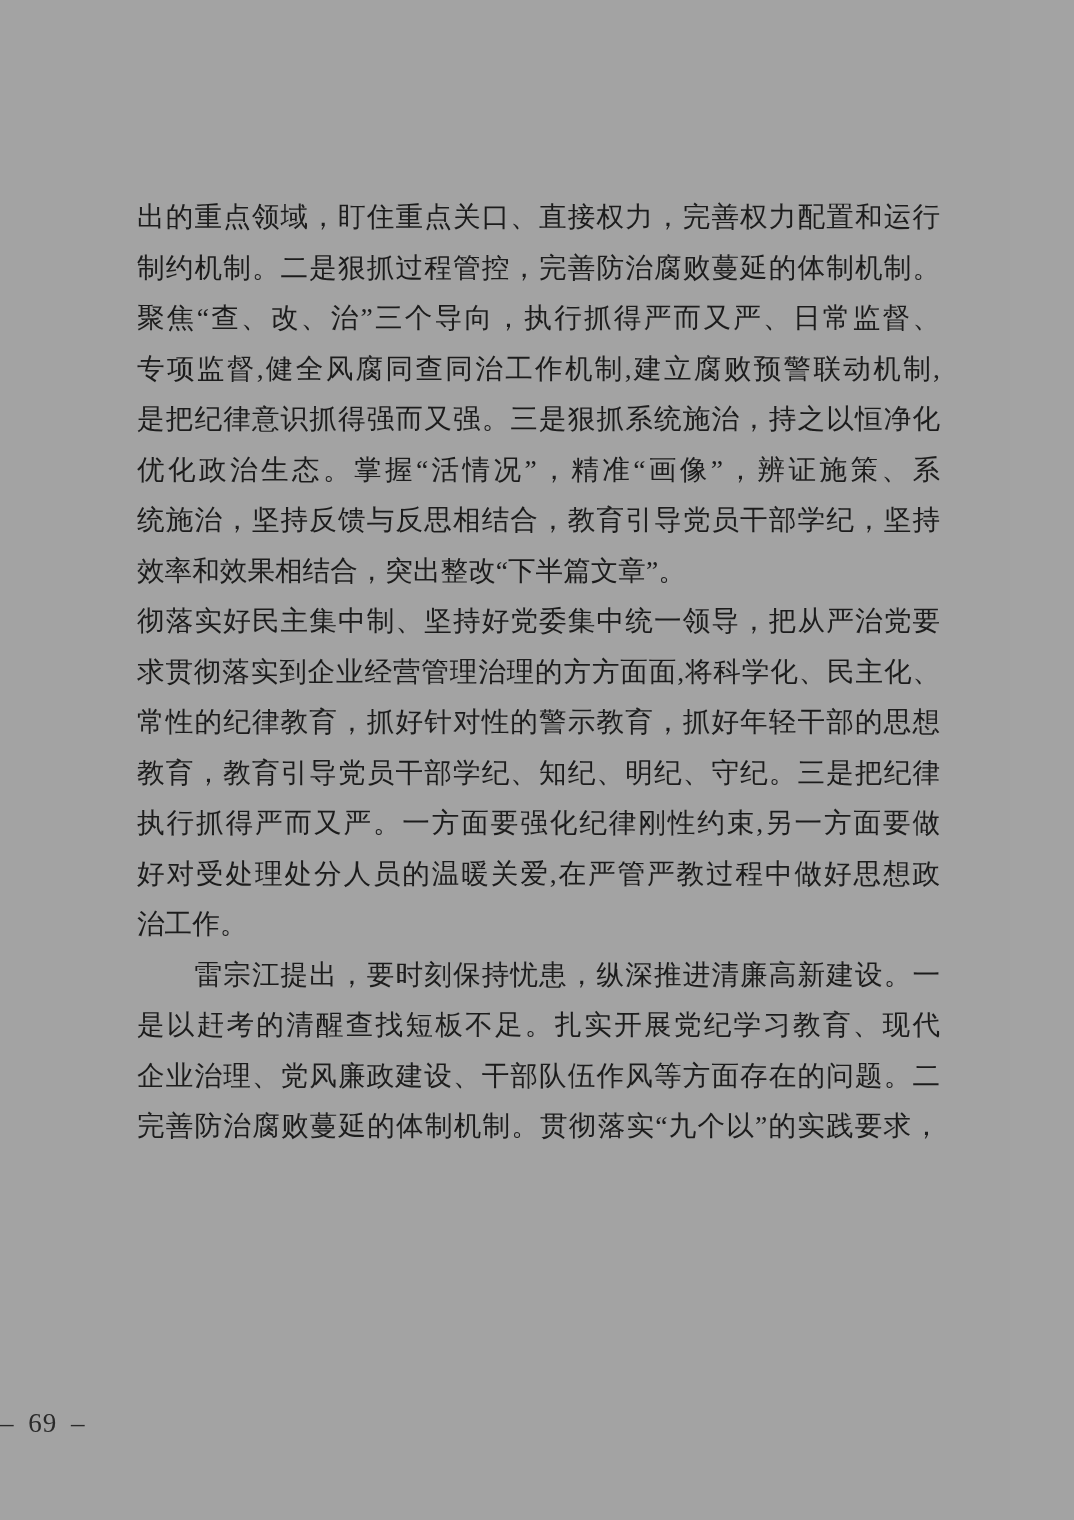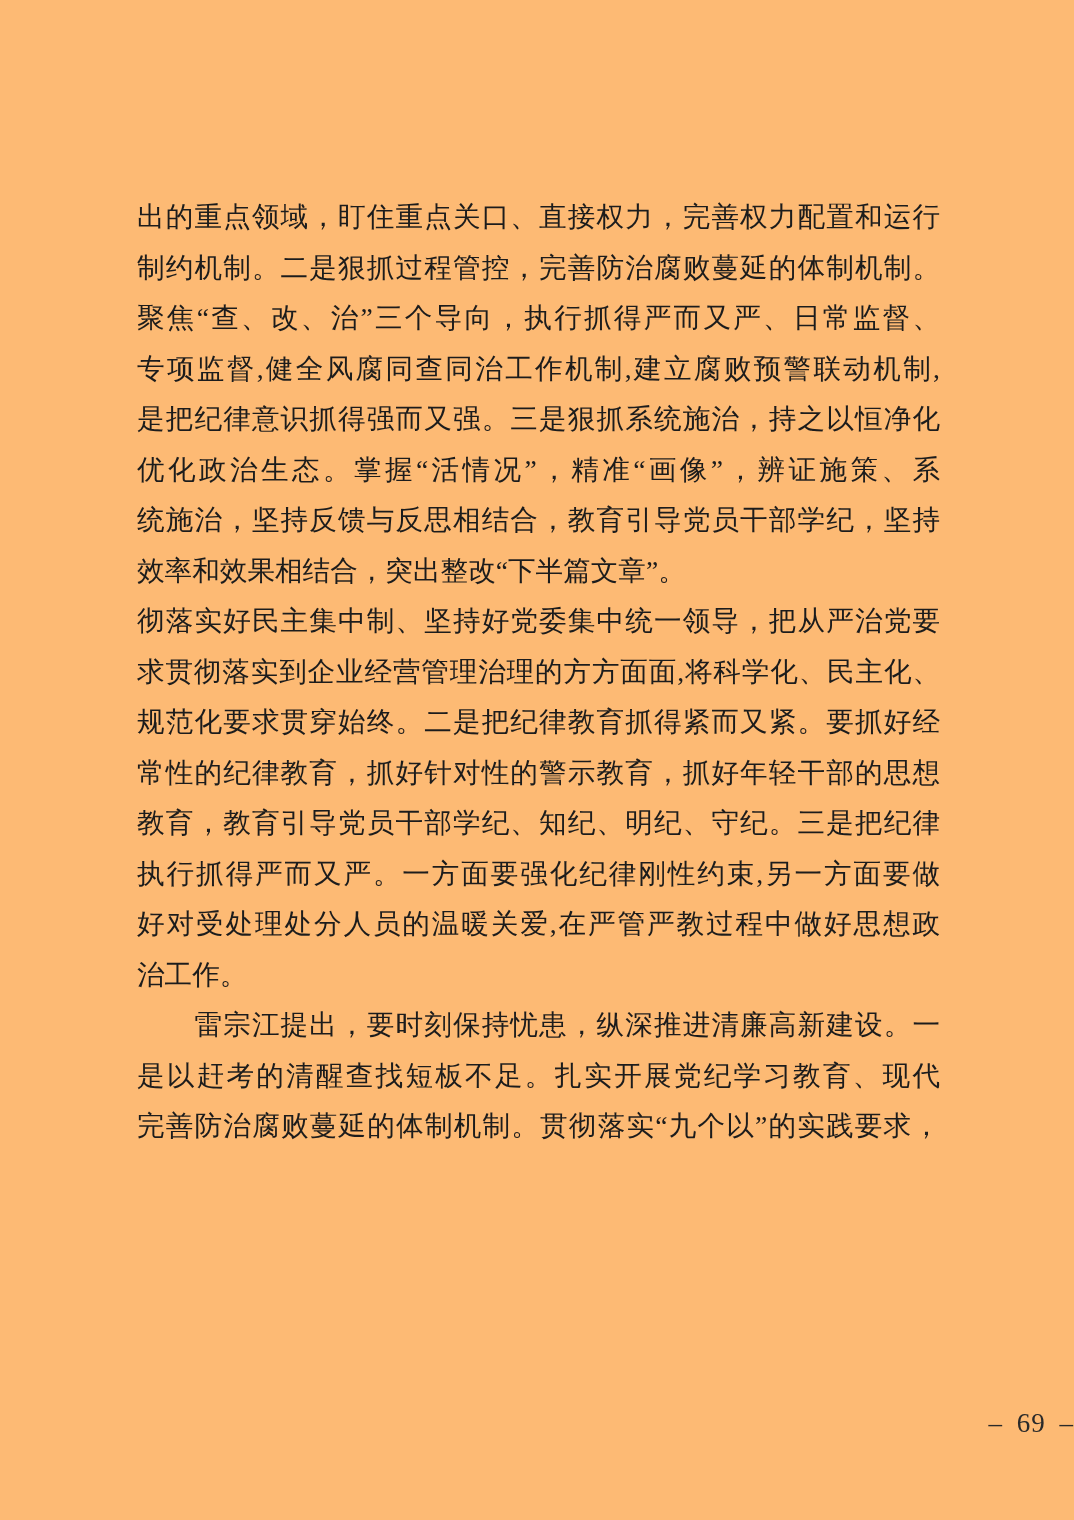--- a/index.html
+++ b/index.html
@@ -10,21 +10,21 @@
     width: 1074px;
     height: 1520px;
     background: #ffffff;
     position: relative;
     overflow: hidden;
     font-family: "Liberation Serif", "DejaVu Serif", serif;
   }
   .page {
     position: absolute;
     inset: 0;
-    background: #fdba74;
+    background: #a3a3a3;
   }
   .body-text {
     position: absolute;
     left: 137px;
     top: 192px;
     width: 803px;
     color: #1c1c1c;
   }
   .para {
     margin: 0;
@@ -42,21 +42,21 @@
   }
   .line.last {
     text-align: right;
     text-align-last: left;
   }
   .page-footer {
     position: absolute;
     top: 1408px;
     left: 0;
     width: 1074px;
-    text-align: right;
+    text-align: left;
     font-size: 27px;
     color: #2a2a2a;
     letter-spacing: 1px;
     word-spacing: 6px;
   }
 </style>
 </head>
 <body>
 
 <div class="page">
@@ -70,31 +70,31 @@
       <div class="line">专项监督,健全风腐同查同治工作机制,建立腐败预警联动机制,</div>
       <div class="line">是把纪律意识抓得强而又强。三是狠抓系统施治，持之以恒净化</div>
       <div class="line">优化政治生态。掌握“活情况”，精准“画像”，辨证施策、系</div>
       <div class="line">统施治，坚持反馈与反思相结合，教育引导党员干部学纪，坚持</div>
       <div class="line last">效率和效果相结合，突出整改“下半篇文章”。</div>
     </div>
 
     <div class="para">
       <div class="line">彻落实好民主集中制、坚持好党委集中统一领导，把从严治党要</div>
       <div class="line">求贯彻落实到企业经营管理治理的方方面面,将科学化、民主化、</div>
-      <div class="line">规范化要求贯穿始终。二是把纪律教育抓得紧而又紧。要抓好经</div>
       <div class="line">常性的纪律教育，抓好针对性的警示教育，抓好年轻干部的思想</div>
       <div class="line">教育，教育引导党员干部学纪、知纪、明纪、守纪。三是把纪律</div>
       <div class="line">执行抓得严而又严。一方面要强化纪律刚性约束,另一方面要做</div>
       <div class="line">好对受处理处分人员的温暖关爱,在严管严教过程中做好思想政</div>
       <div class="line last">治工作。</div>
     </div>
 
     <div class="para">
       <div class="line">　　雷宗江提出，要时刻保持忧患，纵深推进清廉高新建设。一</div>
       <div class="line">是以赶考的清醒查找短板不足。扎实开展党纪学习教育、现代</div>
+      <div class="line">企业治理、党风廉政建设、干部队伍作风等方面存在的问题。二</div>
       <div class="line">完善防治腐败蔓延的体制机制。贯彻落实“九个以”的实践要求，</div>
     </div>
 
   </main>
 
   <footer class="page-footer">– 69 –</footer>
 
 </div>
 
 </body></html>

